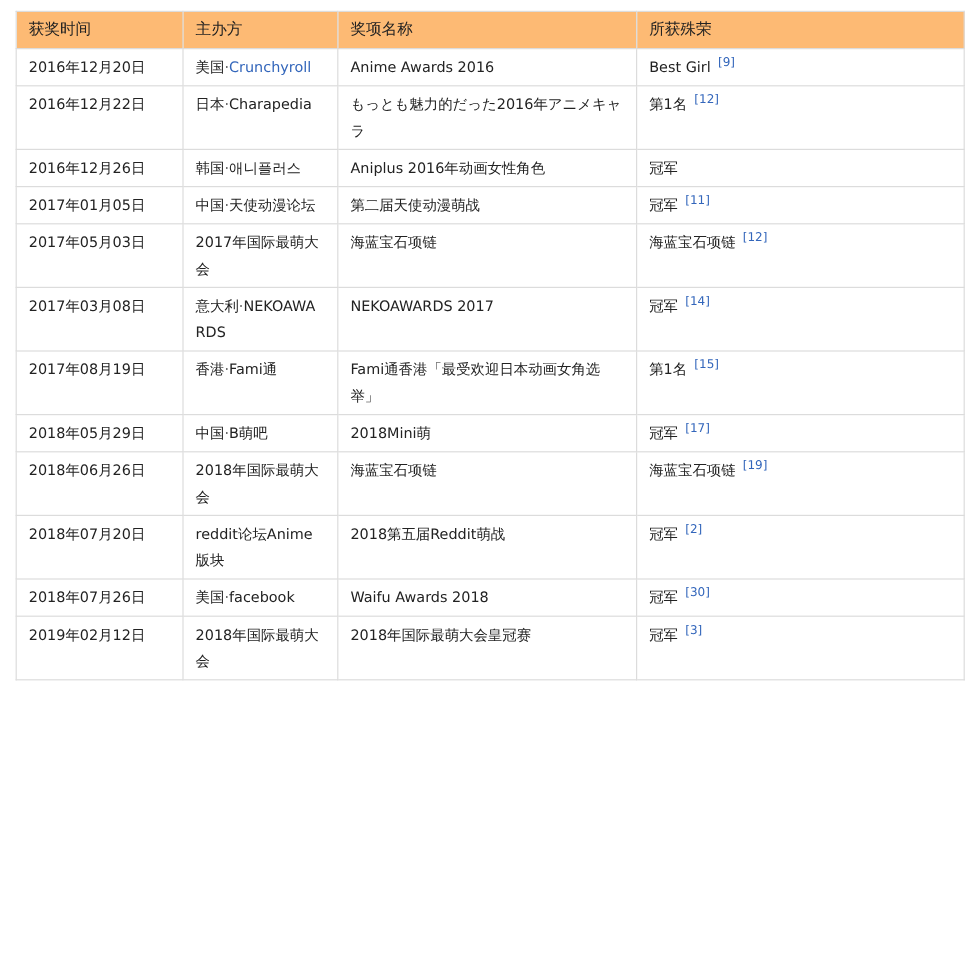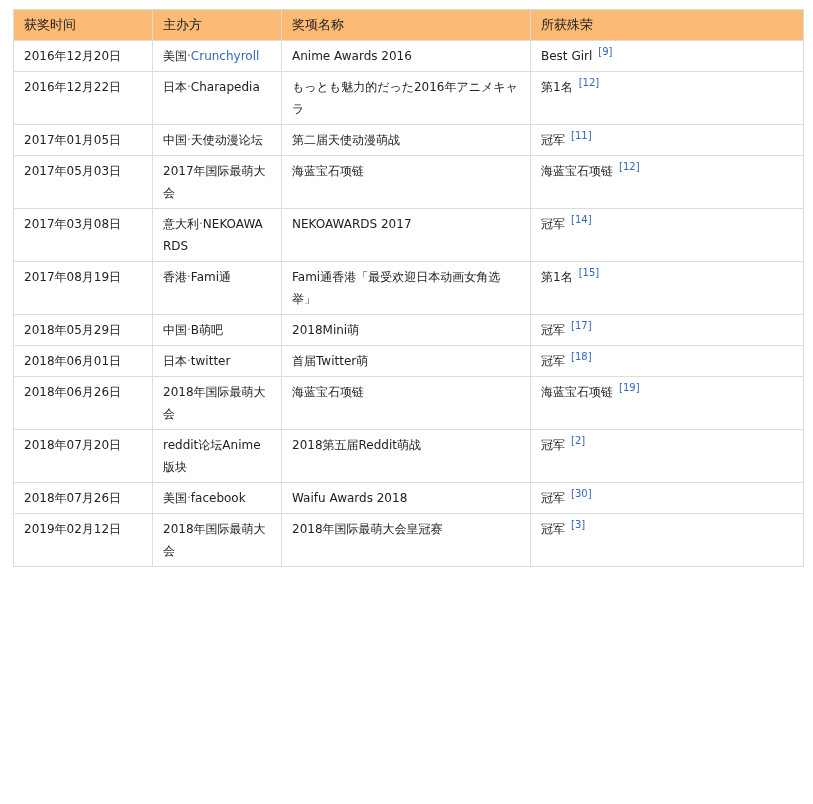--- a/index.html
+++ b/index.html
@@ -43,20 +43,26 @@
           <td>Anime Awards 2016</td>
           <td><span>Best Girl</span><sup class="ref">[9]</sup></td>
         </tr>
         <tr>
           <td>2016年12月22日</td>
           <td><span>日本</span><span class="sep">·</span><span>Charapedia</span></td>
           <td>もっとも魅力的だった2016年アニメキャラ</td>
           <td><span>第1名</span><sup class="ref">[12]</sup></td>
         </tr>
         <tr>
+          <td>2016年12月26日</td>
+          <td><span>韩国</span><span class="sep">·</span><span>애니플러스</span></td>
+          <td>Aniplus 2016年动画女性角色</td>
+          <td><span>冠军</span></td>
+        </tr>
+        <tr>
           <td>2017年01月05日</td>
           <td><span>中国</span><span class="sep">·</span><span>天使动漫论坛</span></td>
           <td>第二届天使动漫萌战</td>
           <td><span>冠军</span><sup class="ref">[11]</sup></td>
         </tr>
         <tr>
           <td>2017年05月03日</td>
           <td><span>2017年国际最萌大会</span></td>
           <td>海蓝宝石项链</td>
           <td><span>海蓝宝石项链</span><sup class="ref">[12]</sup></td>
@@ -73,26 +79,20 @@
           <td>Fami通香港「最受欢迎日本动画女角选举」</td>
           <td><span>第1名</span><sup class="ref">[15]</sup></td>
         </tr>
         <tr>
           <td>2018年05月29日</td>
           <td><span>中国</span><span class="sep">·</span><span>B萌吧</span></td>
           <td>2018Mini萌</td>
           <td><span>冠军</span><sup class="ref">[17]</sup></td>
         </tr>
         <tr>
-          <td>2018年06月01日</td>
-          <td><span>日本</span><span class="sep">·</span><span>twitter</span></td>
-          <td>首届Twitter萌</td>
-          <td><span>冠军</span><sup class="ref">[18]</sup></td>
-        </tr>
-        <tr>
           <td>2018年06月26日</td>
           <td><span>2018年国际最萌大会</span></td>
           <td>海蓝宝石项链</td>
           <td><span>海蓝宝石项链</span><sup class="ref">[19]</sup></td>
         </tr>
         <tr>
           <td>2018年07月20日</td>
           <td><span>reddit论坛Anime版块</span></td>
           <td>2018第五届Reddit萌战</td>
           <td><span>冠军</span><sup class="ref">[2]</sup></td>

